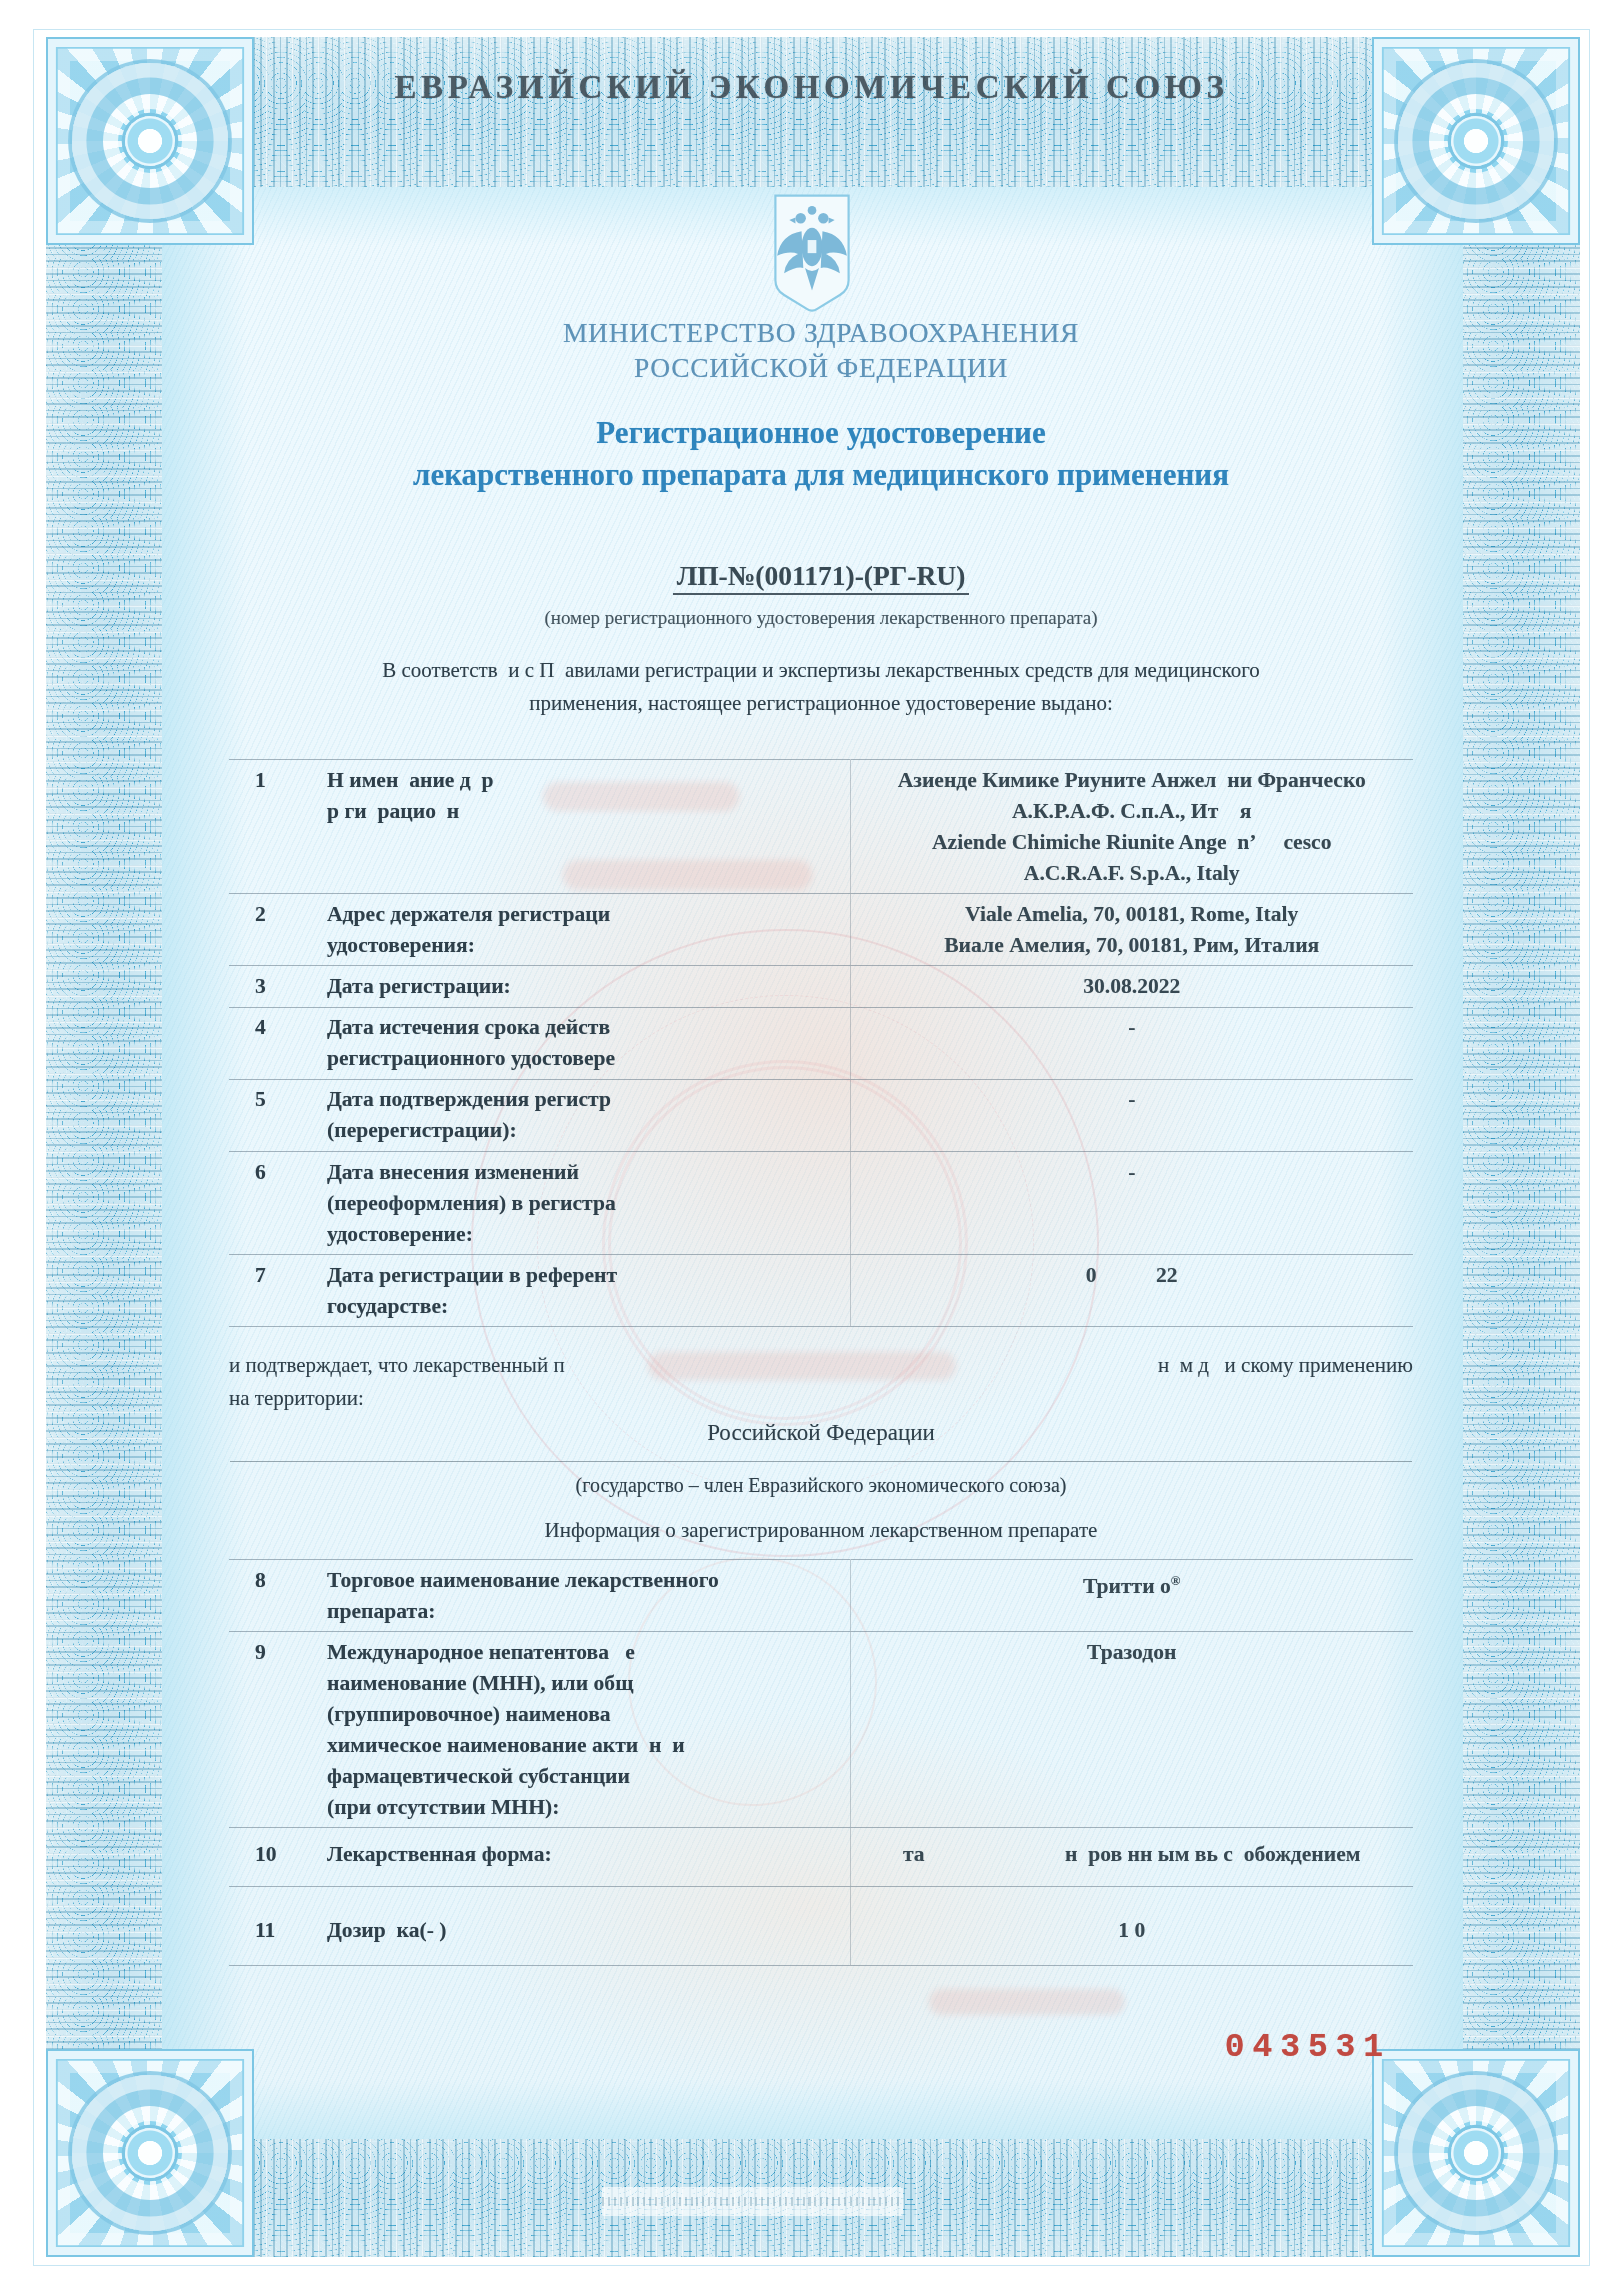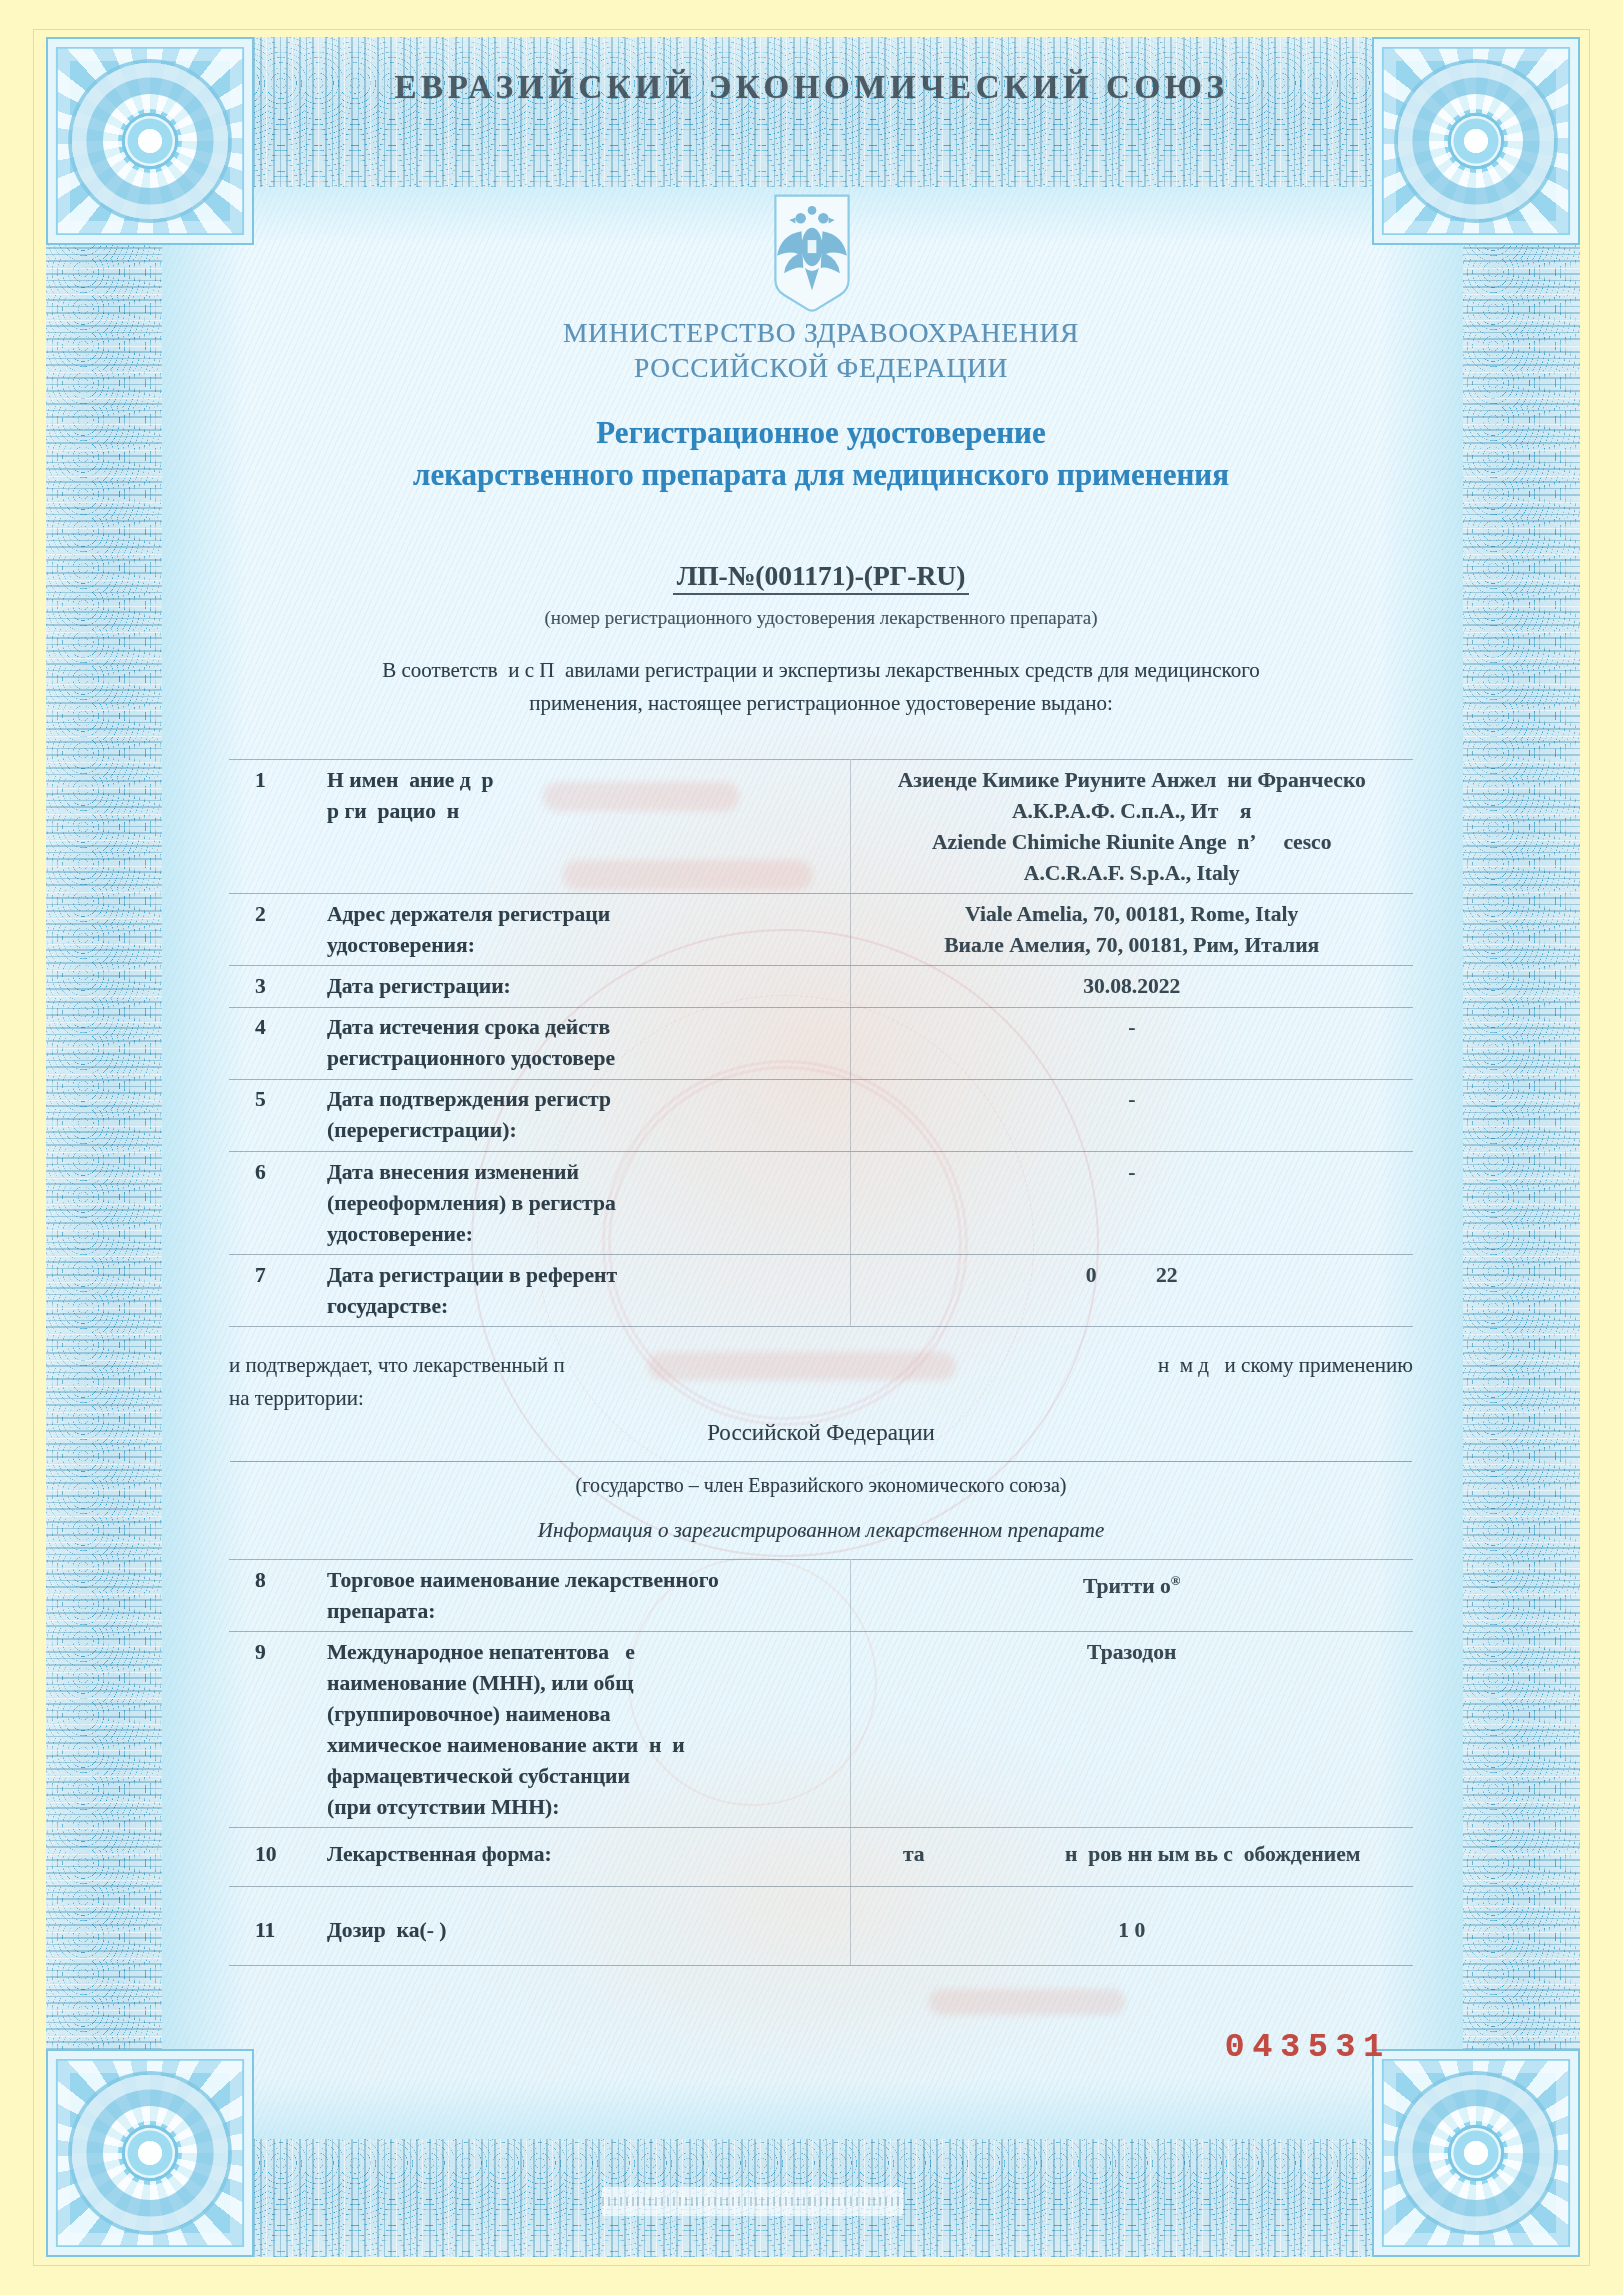--- a/index.html
+++ b/index.html
@@ -1,17 +1,17 @@
 <!DOCTYPE html>
 <html style="font-size:10.5px"><head>
 <meta charset="utf-8">
 <style>
   * { margin:0; padding:0; box-sizing:border-box; }
   body { background:#e9ecea; font-family:"Liberation Serif","DejaVu Serif",serif; }
-  .page { position:relative; width:1623px; height:2295px; background:#fef9c3; overflow:hidden; }
+  .page { position:relative; width:1623px; height:2295px; background:#ffffff; overflow:hidden; }
 
   
   .outline { position:absolute; inset:29px 33px; border:1.3px solid rgba(130,200,228,.45); z-index:1; }
   .band { position:absolute; z-index:2; }
   .band-h {
     background:
       repeating-linear-gradient(90deg, rgba(255,255,255,0) 0 11.8px, rgba(255,255,255,.55) 11.8px 14.4px, rgba(255,255,255,0) 14.4px 26px),
       repeating-linear-gradient(90deg, rgba(13,110,155,.28) 0 1.3px, rgba(13,110,155,0) 1.3px 6.5px),
       repeating-radial-gradient(circle at 13px 30%, rgba(255,255,255,.75) 0 4.6px, rgba(255,255,255,0) 5.2px) 0 0/37px 100%,
       repeating-radial-gradient(circle at 31px 72%, rgba(20,120,165,.35) 0 3.9px, rgba(20,120,165,0) 4.6px) 0 0/37px 100%,
@@ -102,21 +102,21 @@
   .t1 { top:759px; }
   .t2 { top:1559px; }
   .t2 .row10 .tcell { padding-top:10.5px; padding-bottom:15.7px; }
   .t2 .row11 .tcell { padding-top:28px; padding-bottom:19.6px; }
 
   .confirm { top:1349px; font-size:21px; line-height:33px; }
   .confirm-line1 { display:flex; justify-content:space-between; }
   .territory { top:1420px; text-align:center; font-size:23px; }
   .ruled { top:1461px; left:230px; width:1182px; height:0; border-top:1.3px solid rgba(80,100,112,.55); position:absolute; z-index:5; }
   .terr-caption { top:1474px; text-align:center; font-size:20px; }
-  .info-head { top:1518px; text-align:center; font-size:21px;font-style:italic; }
+  .info-head { top:1518px; text-align:center; font-size:21px; }
 
   .serial { top:2029px; text-align:right; padding-right:22px;
     font-family:"Liberation Mono","DejaVu Sans Mono",monospace;
     font-size:33px; font-weight:700; letter-spacing:7.9px; color:#c14a42;
     text-shadow:0 0 0.7px rgba(193,74,66,.6); }
 
   .microprint { position:absolute; left:602px; bottom:79px; width:301px; height:29px; z-index:5;
     background:
       repeating-linear-gradient(90deg, rgba(110,150,170,.45) 0 2px, rgba(110,150,170,0) 2px 5.9px) 0 50%/100% 9.2px no-repeat,
       rgba(255,255,255,.78);

